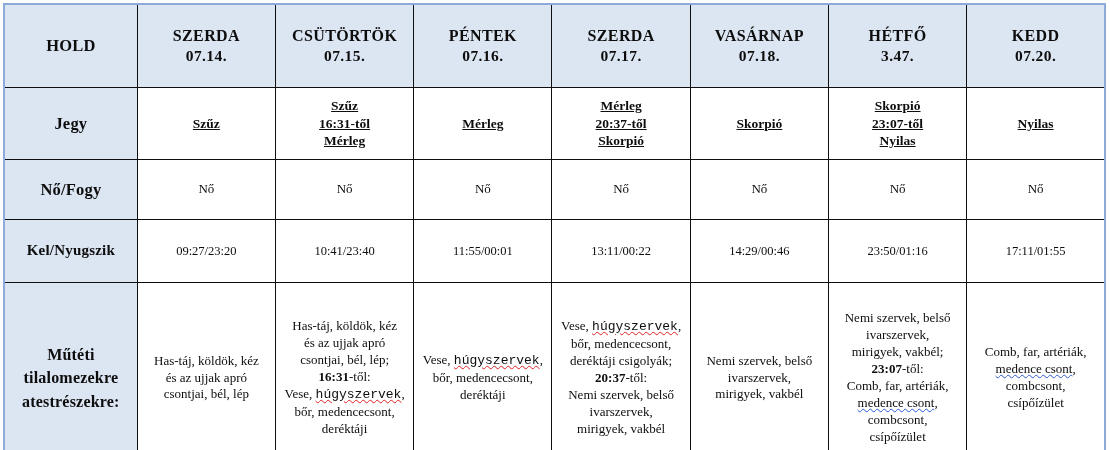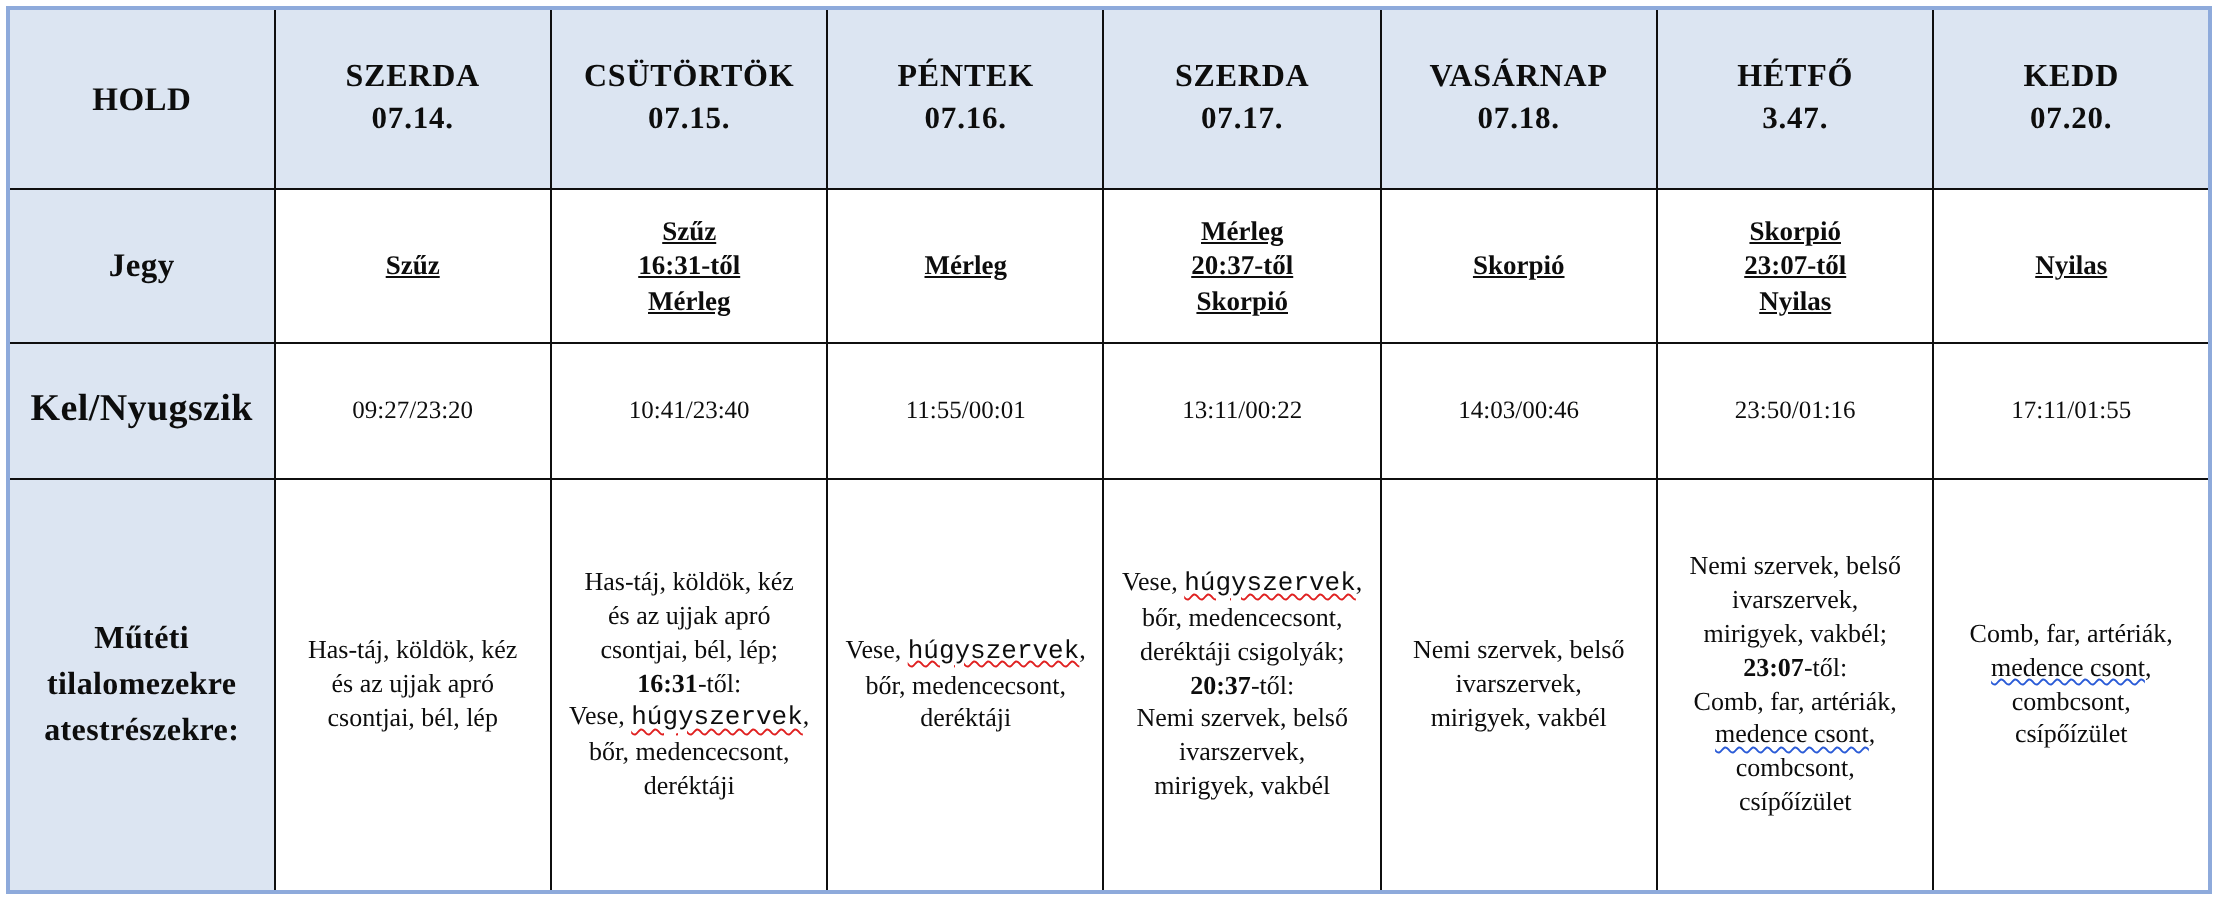--- a/index.html
+++ b/index.html
@@ -43,21 +43,21 @@
   col.c-day   { width: 138px; }
 
   
   td.rowlabel {
     background: #dce5f2;
     font-weight: bold;
     font-size: 16.5px;
     letter-spacing: .2px;
     margin-left: 40px;
   }
-  td.rowlabel.small { font-size: 19px; font-family: Liberation Serif, serif; }
+  td.rowlabel.small { font-size: 15px; font-family: Liberation Serif, serif; }
 
   
   tr.header-row td { background: #dce5f2; height: 78px; }
   td.dayhead {
     font-weight: bold;
     font-size: 16px;
     letter-spacing: .4px;
   }
   td.dayhead .dow {
     display: block;
@@ -179,28 +179,38 @@
         <td class="cell">
             <span class="ln">Skorpió</span>
             <span class="ln">23:07-től</span>
             <span class="ln">Nyilas</span>
           </td>
         <td class="cell">
             <span class="ln">Nyilas</span>
           </td>
       </tr>
 
+      <tr class="phase-row">
+        <td class="rowlabel">Nő/Fogy</td>
+        <td class="cell">Nő</td>
+        <td class="cell">Nő</td>
+        <td class="cell">Nő</td>
+        <td class="cell">Nő</td>
+        <td class="cell">Nő</td>
+        <td class="cell">Nő</td>
+        <td class="cell">Nő</td>
+      </tr>
 
       <tr class="rise-row">
         <td class="rowlabel small">Kel/Nyugszik</td>
         <td class="cell">09:27/23:20</td>
         <td class="cell">10:41/23:40</td>
         <td class="cell">11:55/00:01</td>
         <td class="cell">13:11/00:22</td>
-        <td class="cell">14:03/00:46</td>
+        <td class="cell">14:29/00:46</td>
         <td class="cell">23:50/01:16</td>
         <td class="cell">17:11/01:55</td>
       </tr>
 
       <tr class="body-row">
         <td class="rowlabel"><span class="ln">Műtéti tilalom</span><span class="ln">ezekre a</span><span class="ln">testrészekre:</span></td>
         <td class="cell">
             <span class="ln">Has-táj, köldök, kéz</span>
             <span class="ln">és az ujjak apró</span>
             <span class="ln">csontjai, bél, lép</span>

